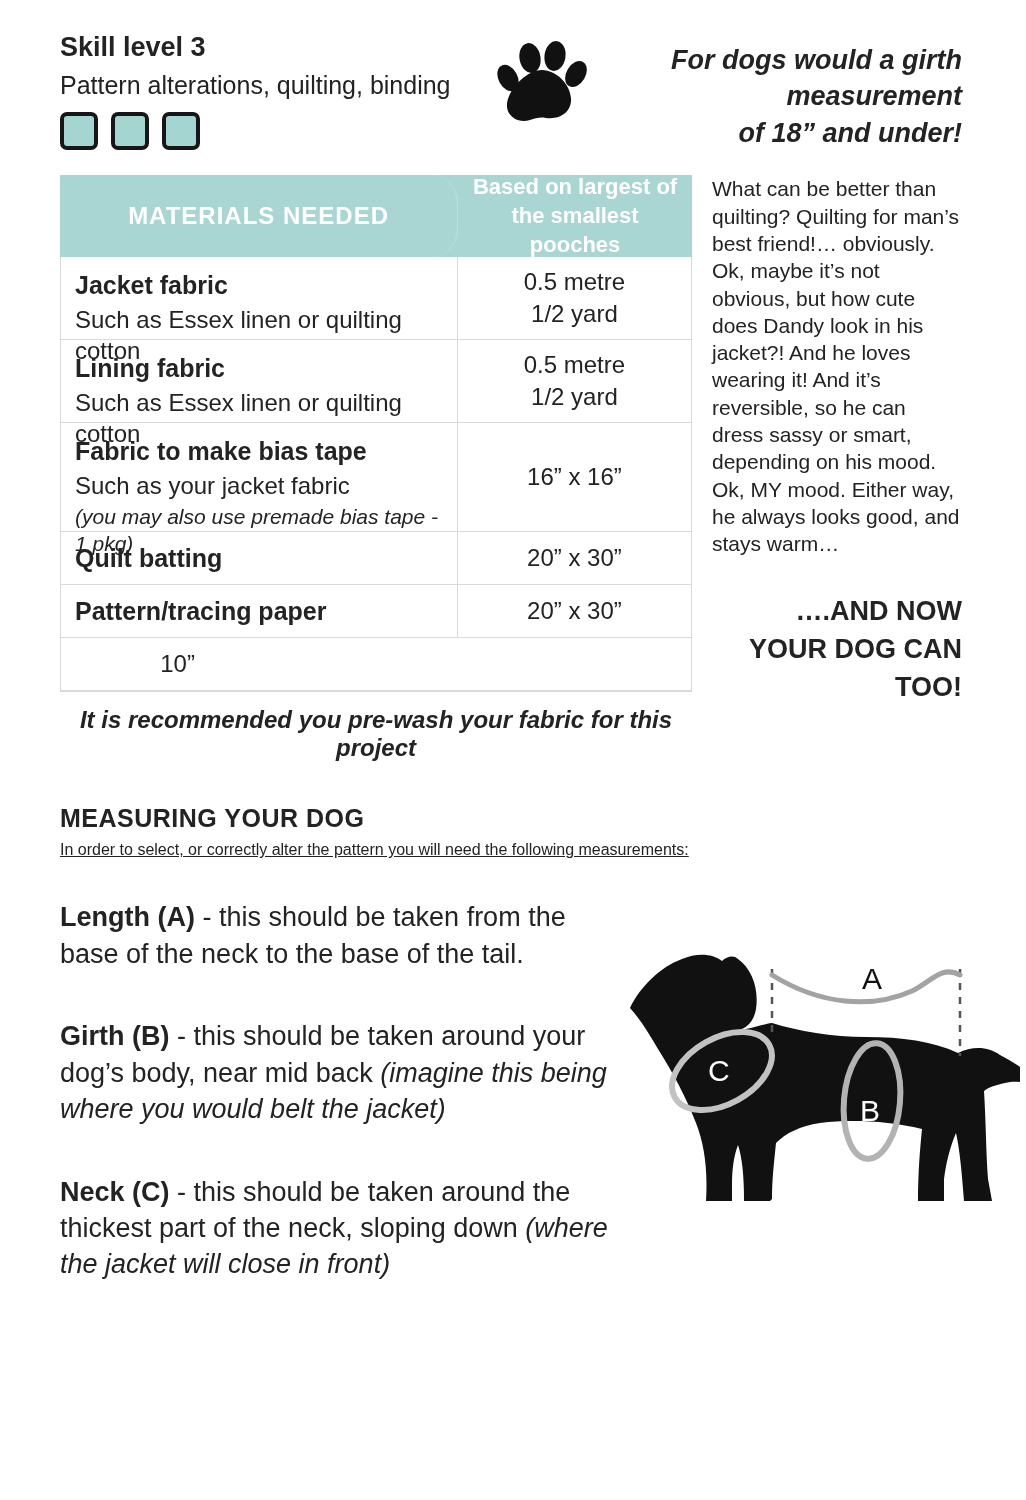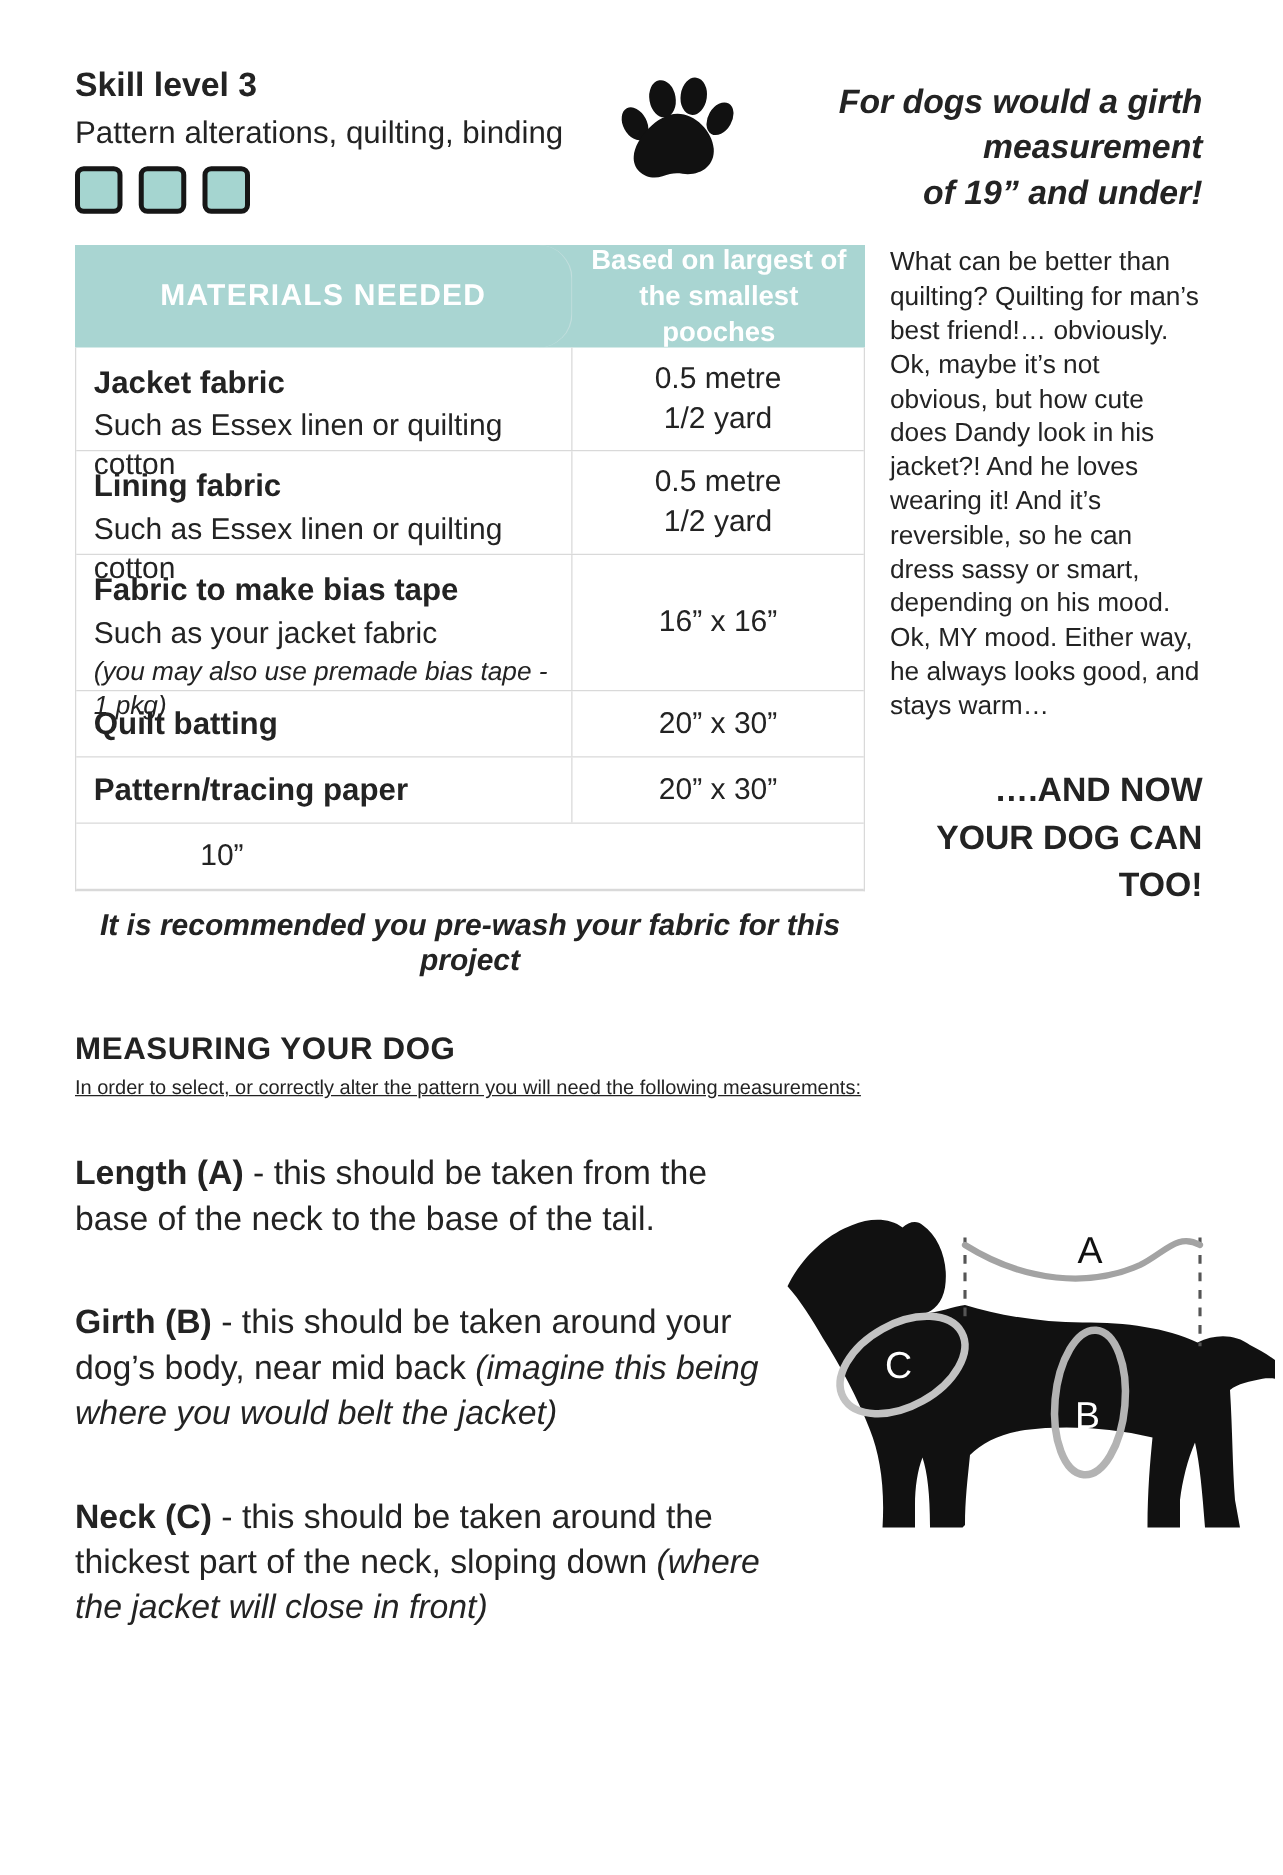--- a/index.html
+++ b/index.html
@@ -1,20 +1,20 @@
 <!DOCTYPE html>
 <html><head>
 <meta charset="utf-8">
 <style>
   html,body{margin:0;padding:0;background:#ffffff;}
   .page{
     width:1020px;height:1500px;position:relative;overflow:hidden;
     background:#ffffff;color:#232323;
     font-family:"Liberation Sans",sans-serif;
-    box-sizing:border-box;padding:53px 58px 0 60px;
+    box-sizing:border-box;padding:32px 58px 0 60px;
   }
   
   .hdr{display:flex;align-items:flex-start;}
   .skill{width:430px;}
   .skill-title{font-weight:bold;font-size:27px;}
   .skill-sub{font-size:25px;margin-top:8px;}
   .sq-row{display:flex;gap:13px;margin-top:12px;}
   .sq{width:30px;height:30px;background:#a5d5d0;border:4px solid #161616;border-radius:7px;}
   .paw{width:100px;margin-top:4px;flex:none;}
   .girth{flex:1;text-align:right;font-weight:bold;font-style:italic;font-size:27px;line-height:1.35;margin-top:10px;}
@@ -67,21 +67,21 @@
       <svg width="100" height="92" viewBox="0 0 100 92">
         <ellipse cx="18" cy="42" rx="9.5" ry="14" transform="rotate(-28 18 42)" fill="#111"></ellipse>
         <ellipse cx="40" cy="22" rx="10.5" ry="15" transform="rotate(-10 40 22)" fill="#111"></ellipse>
         <ellipse cx="65" cy="20" rx="10.5" ry="15" transform="rotate(8 65 20)" fill="#111"></ellipse>
         <ellipse cx="86" cy="38" rx="9.5" ry="14" transform="rotate(30 86 38)" fill="#111"></ellipse>
         <path d="M52 34 C66 34 80 48 81 62 C82 76 70 84 56 82 C50 81 46 82 40 84 C28 88 16 80 17 68 C18 54 36 34 52 34 Z" fill="#111"></path>
       </svg>
     </div>
     <div class="girth">
       <span>For dogs would a girth measurement</span>
-      <span>of 19” and under!</span>
+      <span>of 18” and under!</span>
     </div>
   </div>
 
   <div class="main">
     <div class="tblwrap">
       <div class="thead">
         <div class="th1">MATERIALS NEEDED</div>
         <div class="th2">Based on largest of the smallest pooches</div>
       </div>
       <div class="tbody">

